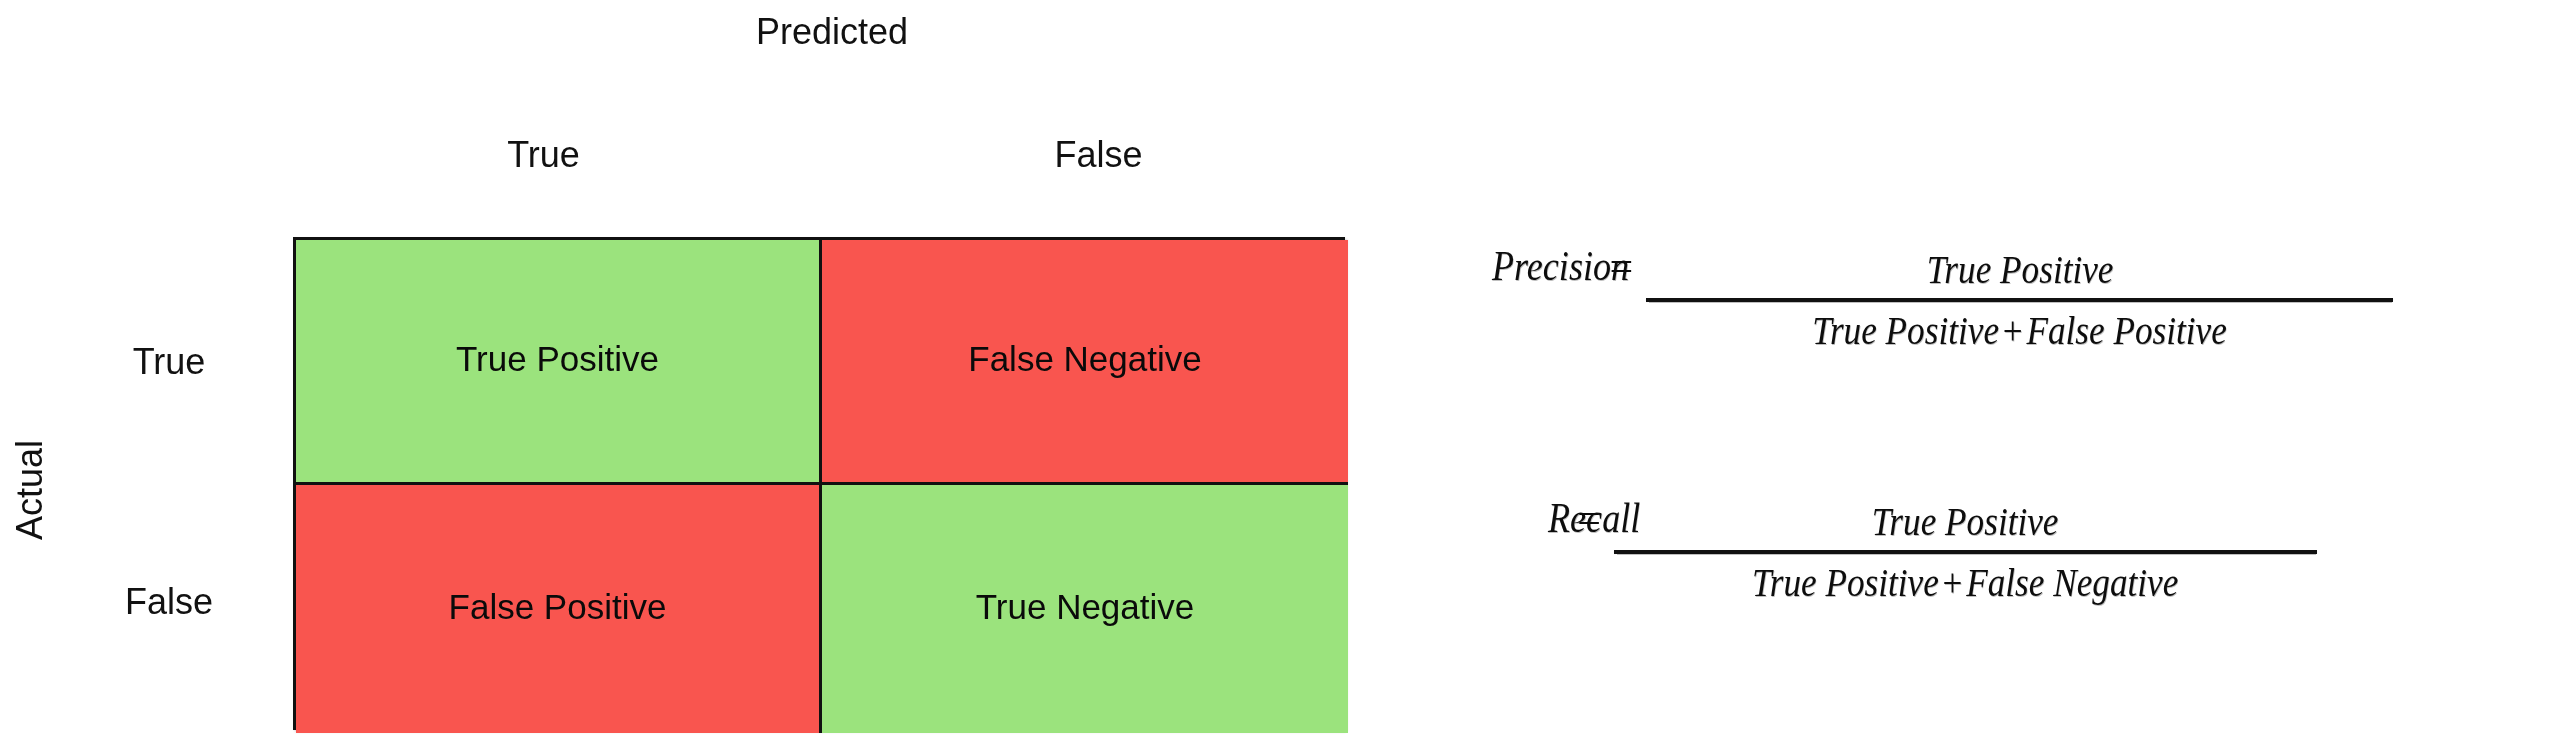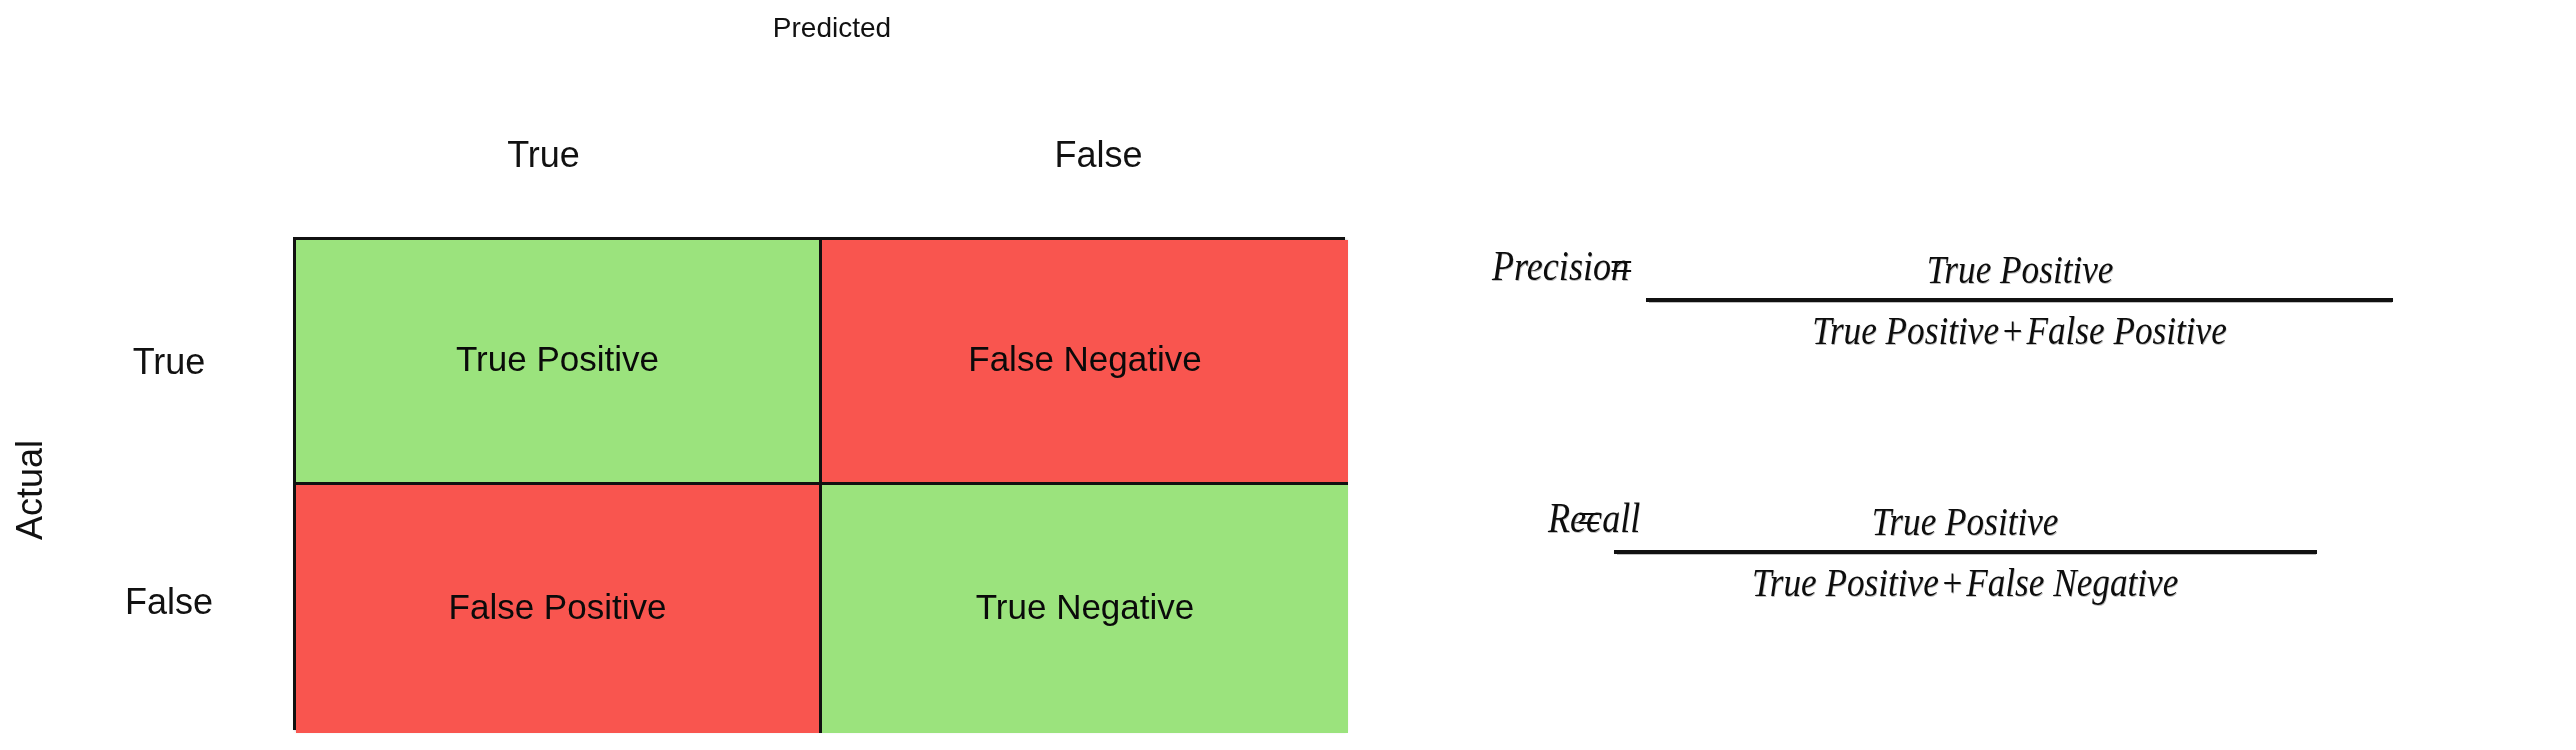--- a/index.html
+++ b/index.html
@@ -20,21 +20,21 @@
     overflow: hidden;
   }
 
   
   .axis-title-top {
     position: absolute;
     left: 652px;
     top: 14.4px;
     width: 360px;
     text-align: center;
-    font-size: 28px;
+    font-size: 36px;
     line-height: 1;
     font-family: "Liberation Sans", sans-serif;
     color: #111111;
     letter-spacing: 0px;
     white-space: nowrap;
   }
 
   .axis-title-left {
     position: absolute;
     left: -78px;

